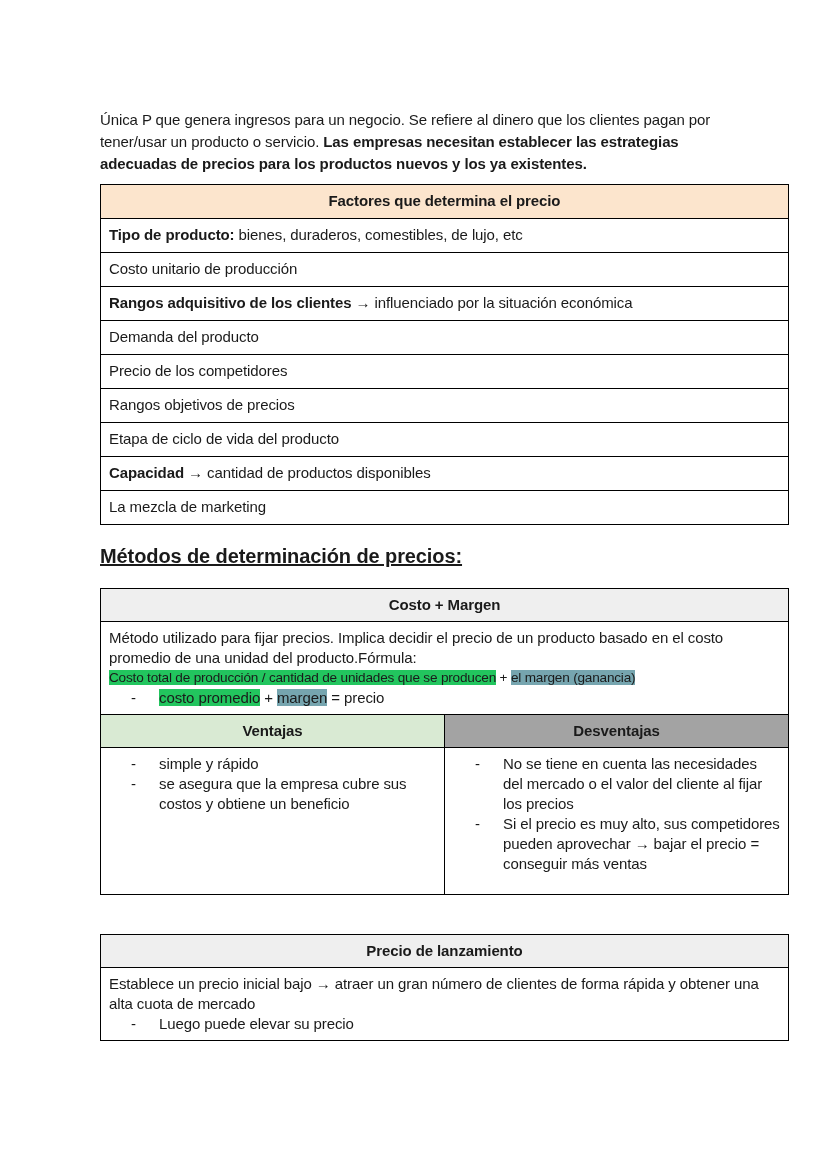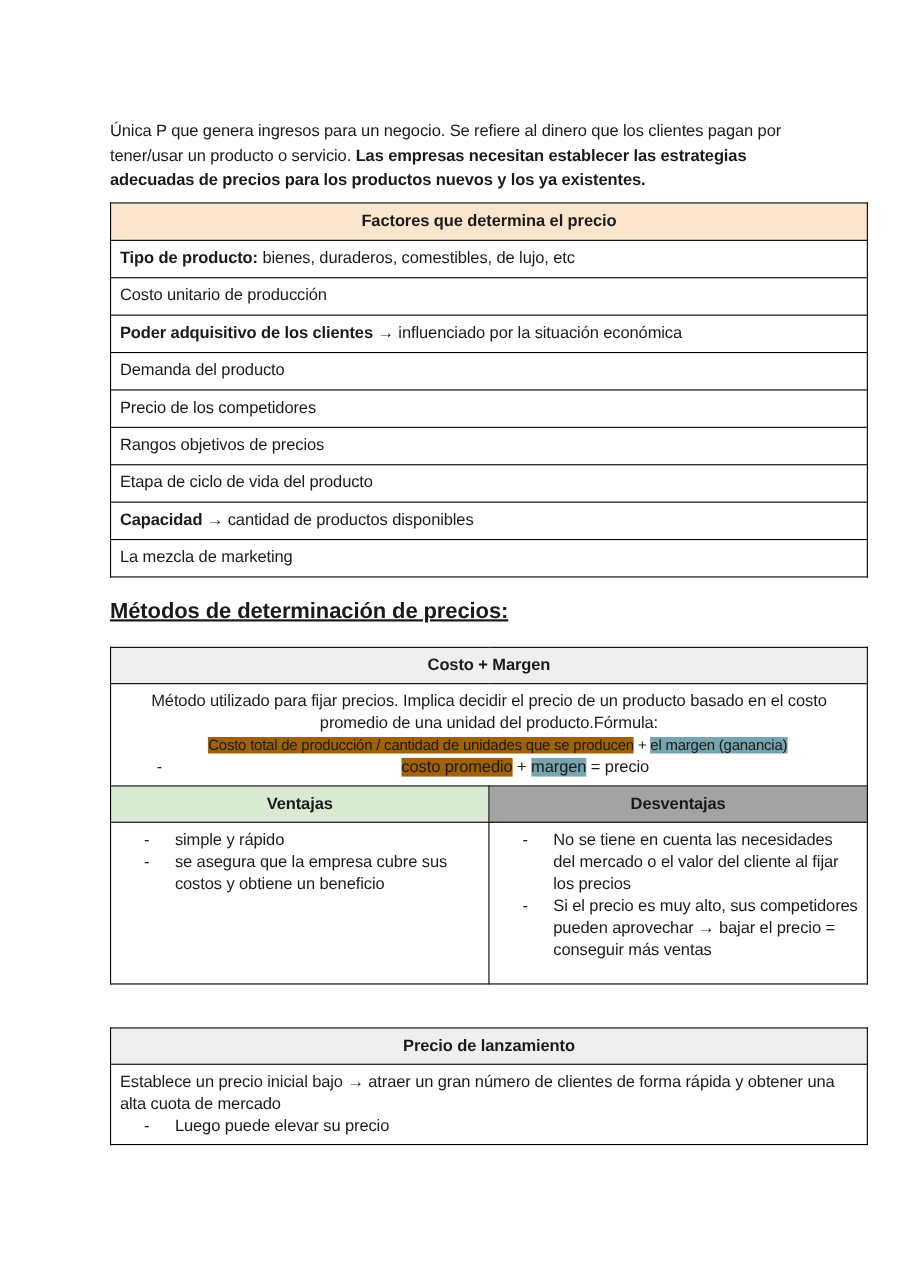--- a/index.html
+++ b/index.html
@@ -48,24 +48,24 @@
     top: 545px;
     font-size: 20px;
     font-weight: bold;
     text-decoration: underline;
   }
 
   
   #costo-margen-table { top: 588px; }
   .green-bg { background: #d9ead3; }
   .pink-bg  { background: #a3a3a3; }
-  .hl-green { background: #a16207; margin-left: 16px; }
+  .hl-green { background: #22c55e; }
   .hl-blue  { background: #76a5af; }
   .formula-line { font-size: 13.6px; letter-spacing: -0.2px; white-space: nowrap; }
-  .desc-cell { line-height: 20px; text-align: center; }
+  .desc-cell { line-height: 20px; }
 
   .li { display: flex; padding-left: 22px; }
   .li .dash { width: 28px; flex: none; }
   .li .li-text { flex: 1; }
 
   .content-cell { height: 134px; }
 
   
   #lanzamiento-table { top: 934px; }
 </style>
@@ -79,21 +79,21 @@
       <tr>
     <td class="header-cell peach-bg">Factores que determina el precio</td>
   </tr>
   <tr>
     <td><span class="lead-bold">Tipo de producto:</span><span> bienes, duraderos, comestibles, de lujo, etc</span></td>
   </tr>
   <tr>
     <td><span class="lead-bold"></span><span>Costo unitario de producción</span></td>
   </tr>
   <tr>
-    <td><span class="lead-bold">Poder adquisitivo de los clientes</span><span> → influenciado por la situación económica</span></td>
+    <td><span class="lead-bold">Rangos adquisitivo de los clientes</span><span> → influenciado por la situación económica</span></td>
   </tr>
   <tr>
     <td><span class="lead-bold"></span><span>Demanda del producto</span></td>
   </tr>
   <tr>
     <td><span class="lead-bold"></span><span>Precio de los competidores</span></td>
   </tr>
   <tr>
     <td><span class="lead-bold"></span><span>Rangos objetivos de precios</span></td>
   </tr>

